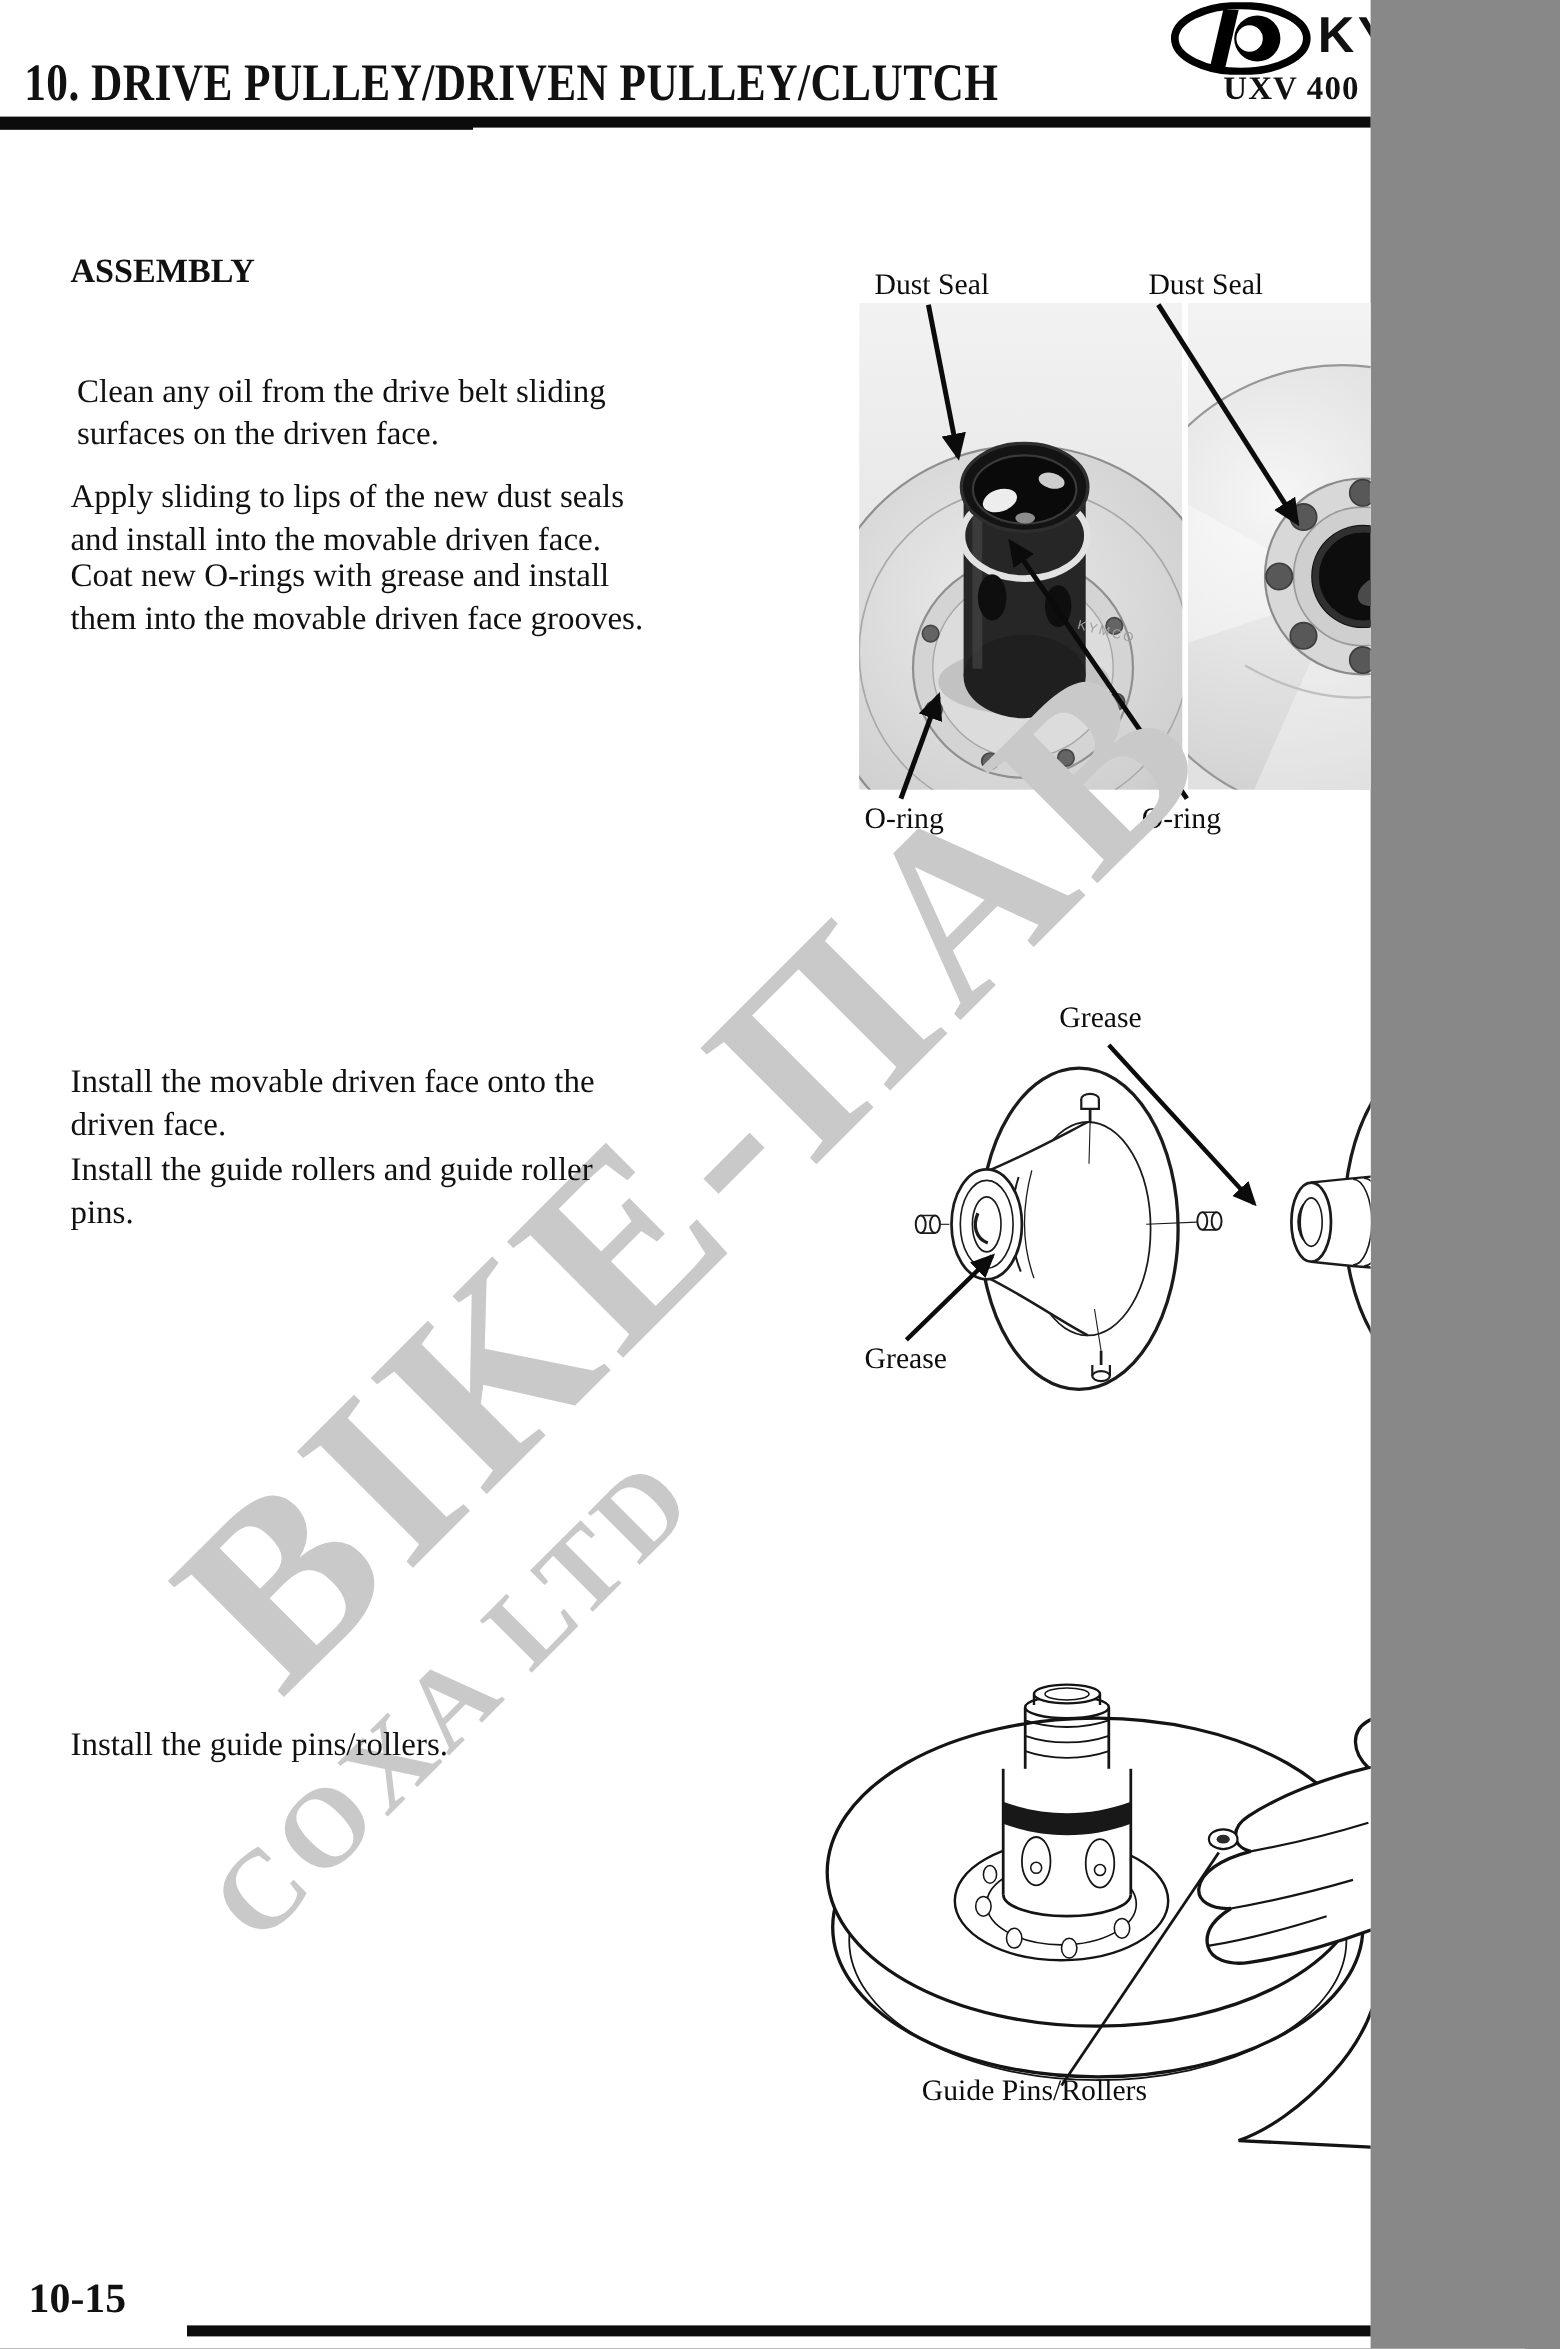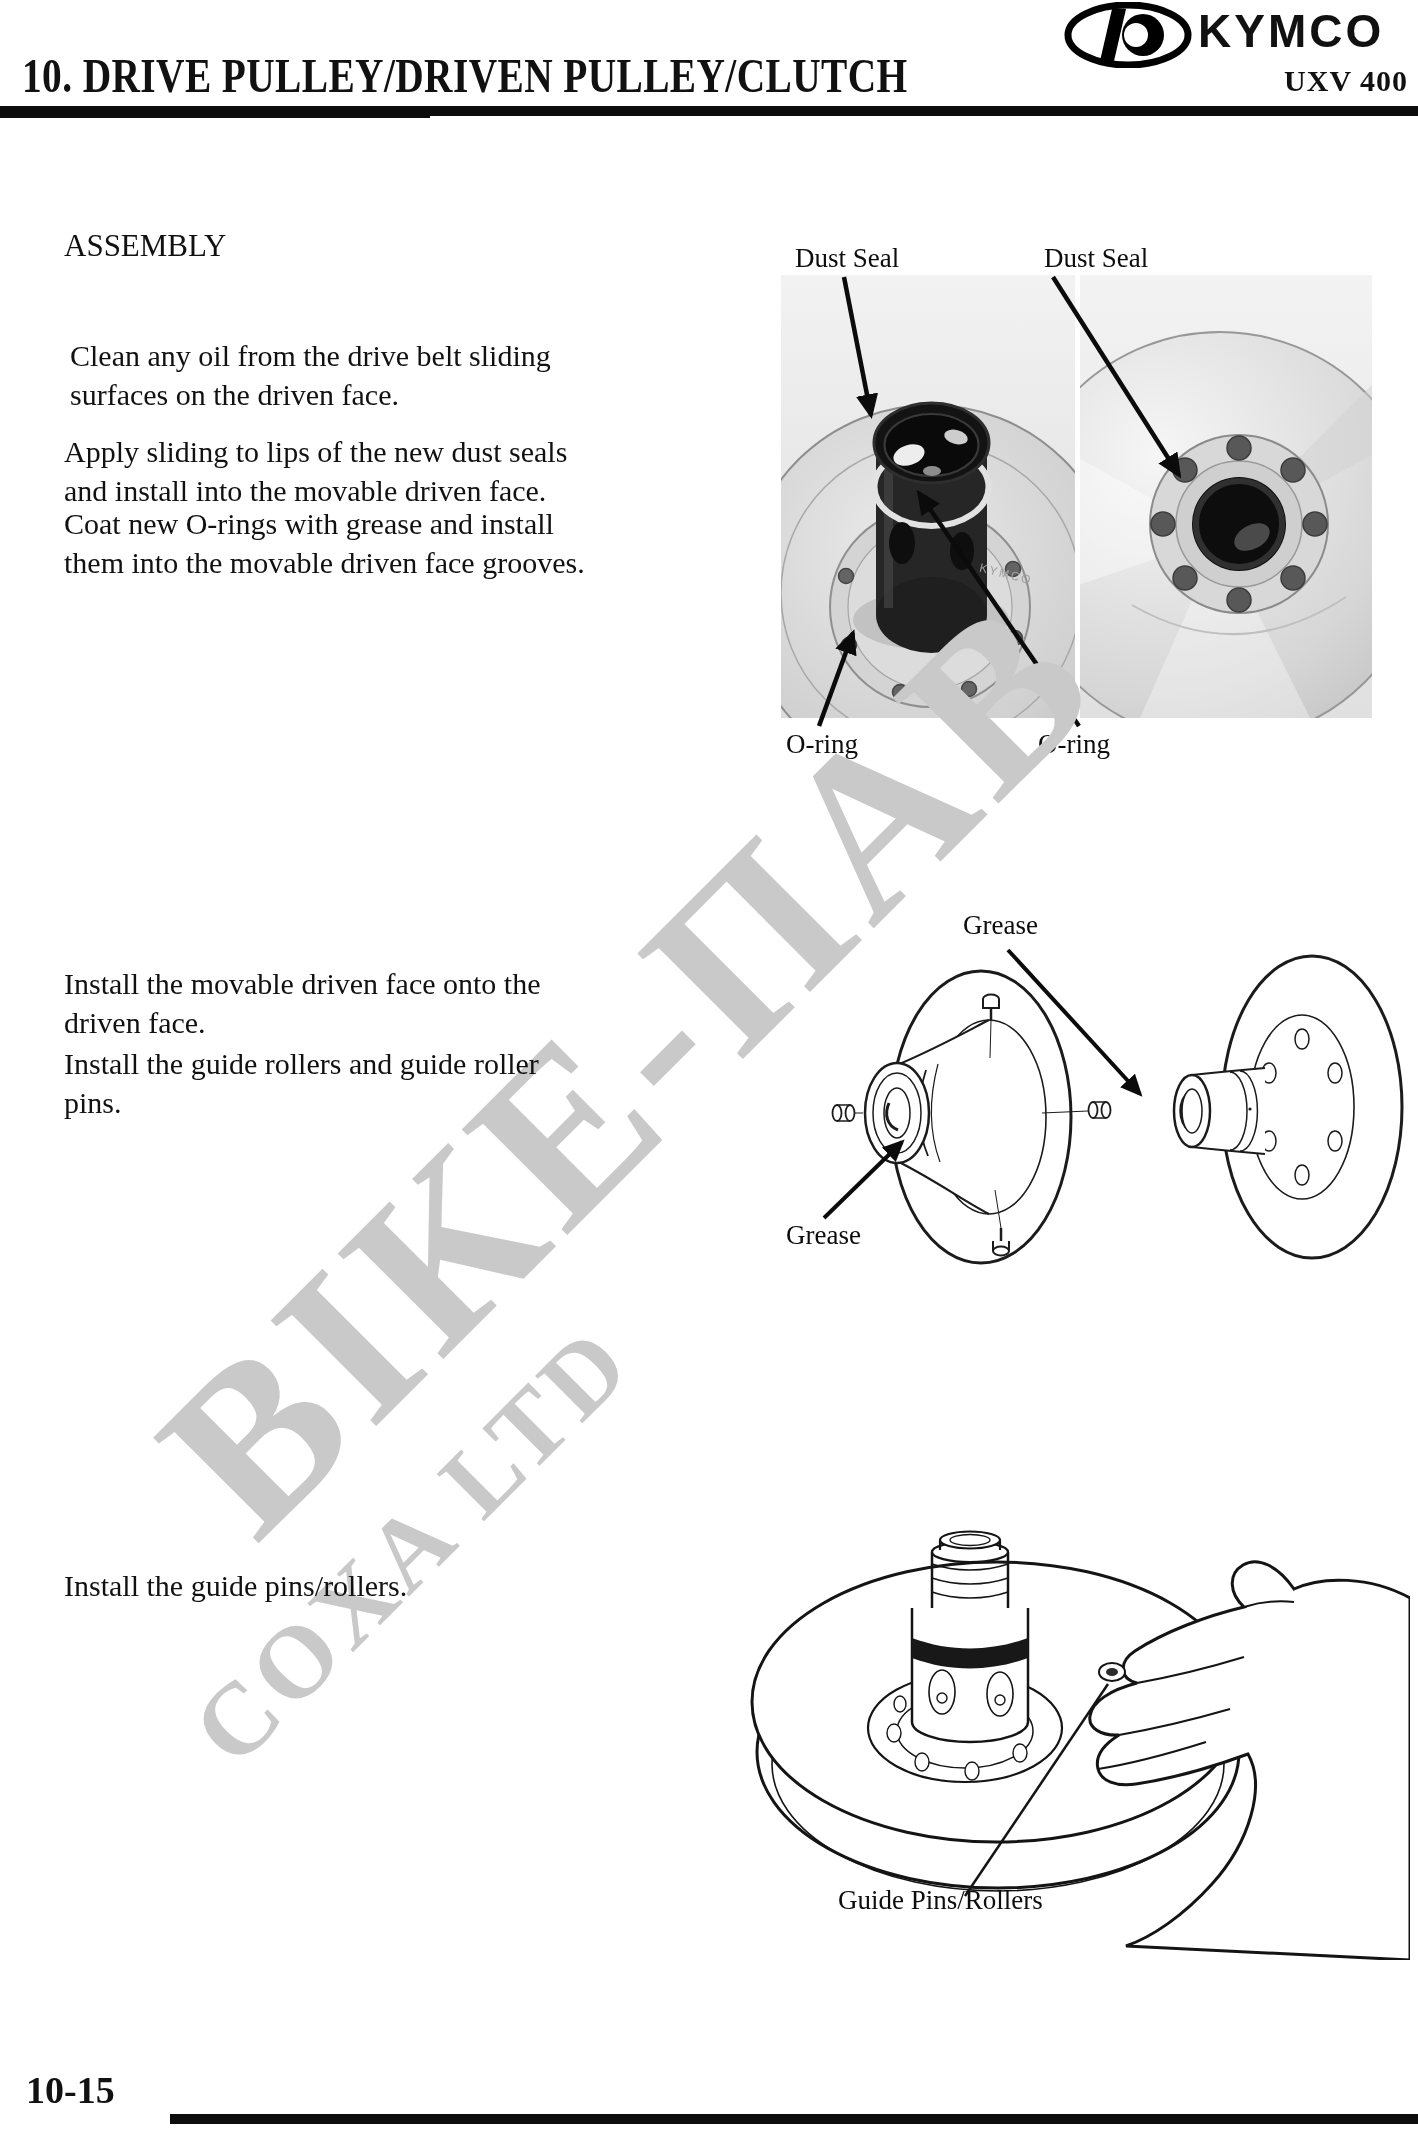--- a/index.html
+++ b/index.html
@@ -1,18 +1,18 @@
 <!DOCTYPE html>
 <html><head>
 <meta charset="utf-8">
 <style>
   html,body{margin:0;padding:0;background:#888;}
   .page{
     position:relative;
-    width:1418px;height:2135px;
+    width:1246px;height:2135px;
     background:#ffffff;
     font-family:"Liberation Serif",serif;
     color:#111;
     overflow:hidden;
   }
   .abs{position:absolute;}
   
   .chapter-title{
     left:22px;top:48px;
     font-size:48px;font-weight:bold;white-space:nowrap;
@@ -29,21 +29,21 @@
     font-size:30px;font-weight:bold;letter-spacing:1px;z-index:6;
   }
   .logo-svg{left:1062px;top:2px;z-index:6;}
   .header-rule{left:0;top:106px;width:1418px;height:10px;background:#0c0c0c;z-index:6;}
   .header-rule2{left:0;top:114px;width:430px;height:4px;background:#0c0c0c;z-index:6;}
   
   .body-text{
     font-size:30px;line-height:39px;white-space:pre-line;z-index:7;
   }
   .section-heading{
-    left:64px;top:228px;font-size:31px;font-weight:normal;z-index:7;
+    left:64px;top:228px;font-size:31px;font-weight:bold;z-index:7;
   }
   .p1{left:70px;top:312px;margin-top:24px;}
   .p2{left:64px;top:432px;}
   .p3{left:64px;top:504px;}
   .p4{left:64px;top:964px;}
   .p5{left:64px;top:1044px;}
   .p6{left:64px;top:1130px;}
   .p7{left:64px;top:1566px;}
   
   .fig{z-index:4;}

